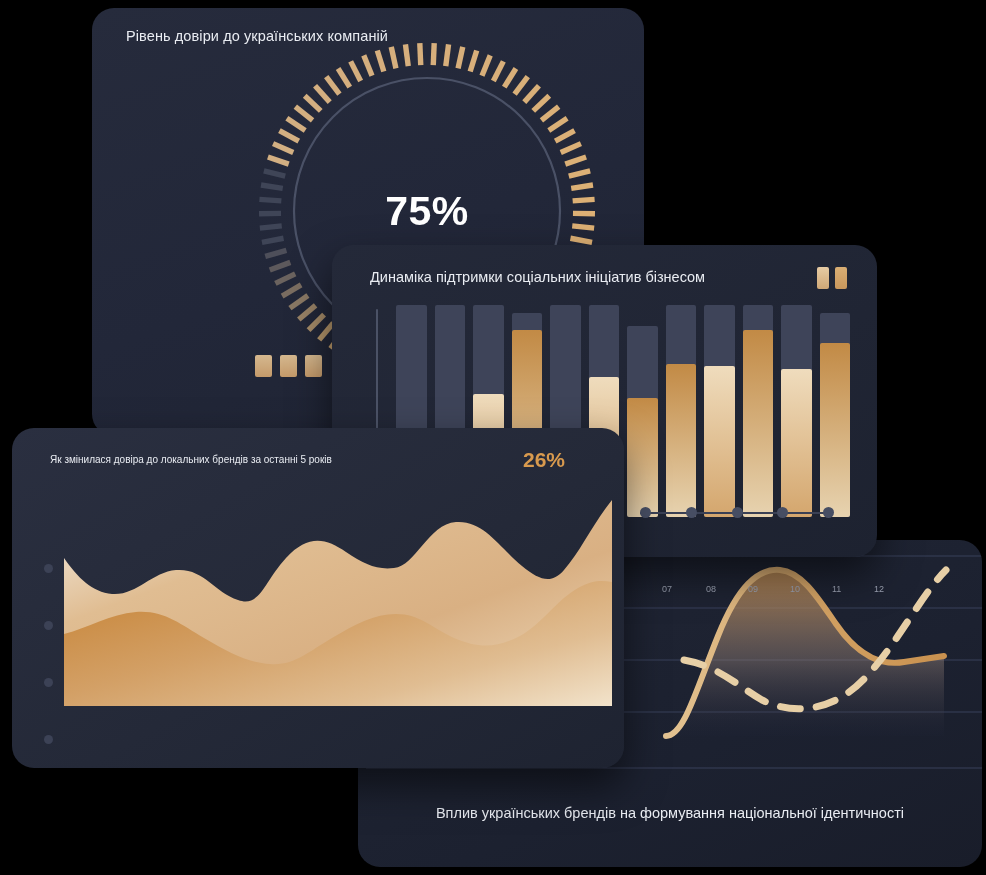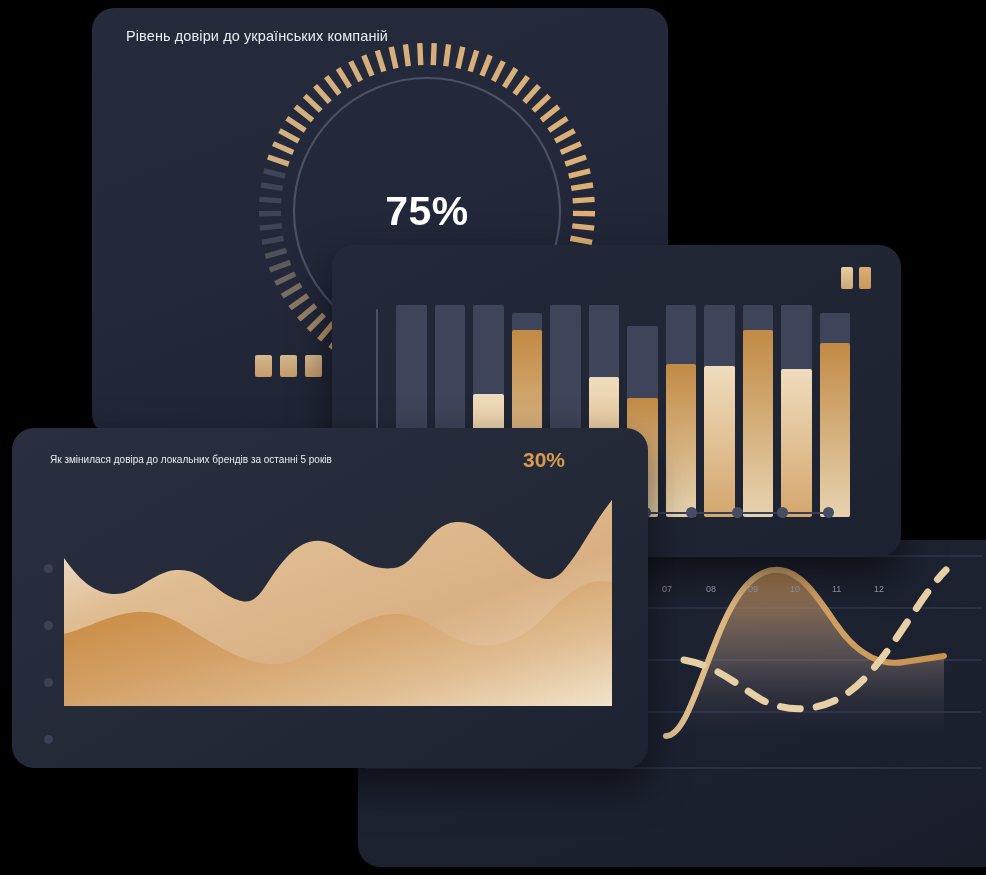--- a/index.html
+++ b/index.html
@@ -1,21 +1,21 @@
 <!DOCTYPE html>
 <html><head>
 <meta charset="utf-8">
 <style>
   html,body{margin:0;padding:0;background:#000;}
   body{width:986px;height:875px;overflow:hidden;
        font-family:"Liberation Sans","DejaVu Sans",sans-serif;}
   #stage{position:relative;width:986px;height:875px;background:#000;}
 
   .card{position:absolute;border-radius:22px;overflow:hidden;
-        box-shadow:0 18px 40px rgba(0,0,0,.55);padding-left:24px;}
+        box-shadow:0 18px 40px rgba(0,0,0,.55);}
 
   
   #card-gauge{left:92px;top:8px;width:552px;height:428px;
               background:linear-gradient(160deg,#262b3c 0%,#222739 55%,#1f2433 100%);}
   #card-gauge .ctitle{position:absolute;left:34px;top:20px;color:#e9ecf2;font-size:14.5px;letter-spacing:.1px;}
   #gauge-wrap{position:absolute;left:156px;top:24px;width:358px;height:358px;}
   #gauge-value{position:absolute;left:0;top:0;width:358px;height:358px;
                display:flex;align-items:center;justify-content:center;
                color:#fff;font-size:41px;font-weight:bold;letter-spacing:.5px;}
   #legend-squares{position:absolute;left:163px;top:347px;display:flex;gap:8px;}
@@ -178,23 +178,25 @@
         <g fill="#9aa0b0" font-size="9" font-family="Liberation Sans, sans-serif">
           <text x="296" y="52">07</text>
           <text x="340" y="52">08</text>
           <text x="382" y="52">09</text>
           <text x="424" y="52">10</text>
           <text x="466" y="52">11</text>
           <text x="508" y="52">12</text>
         </g>
       </svg>
     </div>
+    <div class="ctitle">Вплив українських брендів на формування національної ідентичності</div>
   </div>
 
   <div class="card" id="card-bars">
+    <div class="ctitle">Динаміка підтримки соціальних ініціатив бізнесом</div>
     <div id="bars-legend">
       <i class="a"></i>
       <i class="b"></i>
     </div>
     <div id="bars-axis"></div>
     <div id="bars-plot">
         <div class="bcol">
           <div class="btrack" style="height: 212px;"></div>
           <div class="bfill" style="height: 0px; background: linear-gradient(rgb(239, 220, 189), rgb(212, 166, 109));"></div>
         </div>
@@ -248,21 +250,21 @@
     <i style="left: 8px;"></i>
         <i style="left: 53.75px;"></i>
         <i style="left: 99.5px;"></i>
         <i style="left: 145.25px;"></i>
         <i style="left: 191px;"></i>
       </div>
   </div>
 
   <div class="card" id="card-area">
     <div class="ctitle">Як змінилася довіра до локальних брендів за останні 5 років</div>
-    <div id="area-badge">30%</div>
+    <div id="area-badge">26%</div>
 
     <div id="area-ydots">
       <i></i>
       <i></i>
       <i></i>
       <i></i>
     </div>
 
     <div id="area-plot">
       <svg width="548" height="222" viewBox="0 0 548 222" preserveAspectRatio="none">

